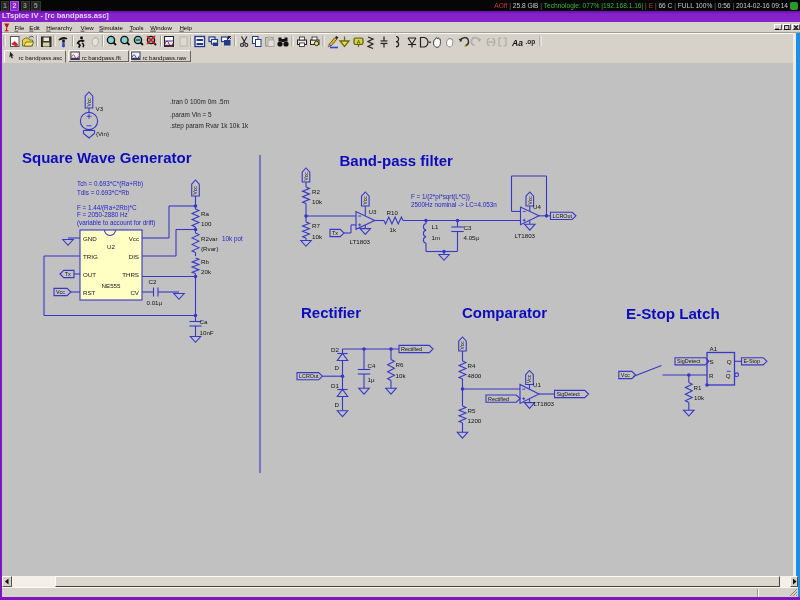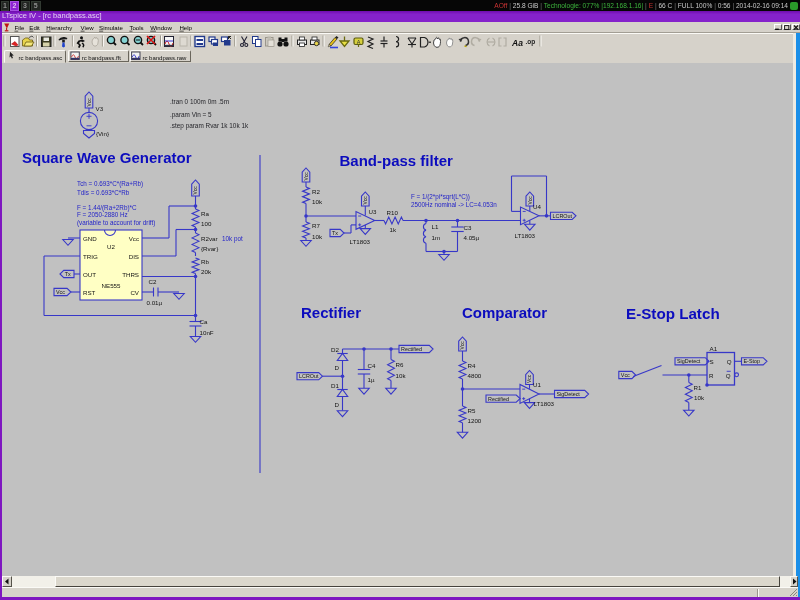--- a/index.html
+++ b/index.html
@@ -10,21 +10,21 @@
 
 <div class="abs" style="left:0;top:0;width:800px;height:11px;background:#060606;"></div>
 <div class="abs" style="left:1px;top:1px;width:8px;height:9.5px;background:#222522;color:#8f8f8f;box-shadow:inset 0 0 0 1px #323a32;font-size:7px;font-weight:bold;text-align:center;line-height:9.5px;">1</div>
 <div class="abs" style="left:10px;top:1px;width:9px;height:9.5px;background:#8e22d2;color:#dcc0ee;box-shadow:inset 0 0 0 1px #a64fe0;font-size:7px;font-weight:bold;text-align:center;line-height:9.5px;">2</div>
 <div class="abs" style="left:20.5px;top:1px;width:9px;height:9.5px;background:#222522;color:#8f8f8f;box-shadow:inset 0 0 0 1px #323a32;font-size:7px;font-weight:bold;text-align:center;line-height:9.5px;">3</div>
 <div class="abs" style="left:31px;top:1px;width:9.5px;height:9.5px;background:#222522;color:#8f8f8f;box-shadow:inset 0 0 0 1px #323a32;font-size:7px;font-weight:bold;text-align:center;line-height:9.5px;">5</div>
 <div class="abs" style="left:430px;top:1px;width:358px;height:9.5px;font-size:6.6px;line-height:9.5px;color:#c8c8c8;text-align:right;white-space:nowrap;">
 <span style="color:#cc3434;">AOff</span> <span style="color:#777;">|</span> 25.8 GiB <span style="color:#777;">|</span> <span style="color:#3db53d;">Technologie: 077% |192.168.1.16|</span> <span style="color:#777;">|</span> <span style="color:#cc3434;">E</span> <span style="color:#777;">|</span> 66 C <span style="color:#777;">|</span> FULL 100% <span style="color:#777;">|</span> 0:56 <span style="color:#777;">|</span> 2014-02-16 09:14</div>
 <div class="abs" style="left:790px;top:1.5px;width:8px;height:8px;background:#2a9a2a;border-radius:2px;"></div>
 
-<div class="abs" style="left:0;top:11px;width:800px;height:10.5px;background:linear-gradient(#6f0cae,#8522cb 30%,#8522cb);color:#e4d0f2;font-size:7.5px;font-weight:normal;line-height:10.5px;padding-left:2px;">LTspice IV - [rc bandpass.asc]</div>
+<div class="abs" style="left:0;top:11px;width:800px;height:10.5px;background:linear-gradient(#6f0cae,#8522cb 30%,#8522cb);color:#e4d0f2;font-size:7.5px;font-weight:bold;line-height:10.5px;padding-left:2px;">LTspice IV - [rc bandpass.asc]</div>
 
 <div class="abs" style="left:0;top:21.5px;width:2px;height:575.5px;background:#7e16c0;"></div>
 <div class="abs" style="left:0;top:597px;width:800px;height:3px;background:#7e16c0;"></div>
 <div class="abs" style="left:796px;top:33px;width:4px;height:564px;background:#1b8fe8;"></div>
 <div class="abs" style="left:792.5px;top:33px;width:3.5px;height:543px;background:#eeebe2;"></div>
 
 <div class="abs" style="left:2px;top:21.5px;width:798px;height:11.5px;background:#d6d2ca;box-shadow:inset 0 -1px 0 #a29e94;"></div>
 <svg class="abs" style="left:0;top:0;" width="800" height="60" viewBox="0 0 800 60">
  <path d="M4.2,23.5 h5 l-2,4.5 l-0.6,0 z" fill="#c01414"></path>
  <line x1="6.6" y1="28" x2="6.6" y2="30.5" stroke="#c01414" stroke-width="1.1"></line>

